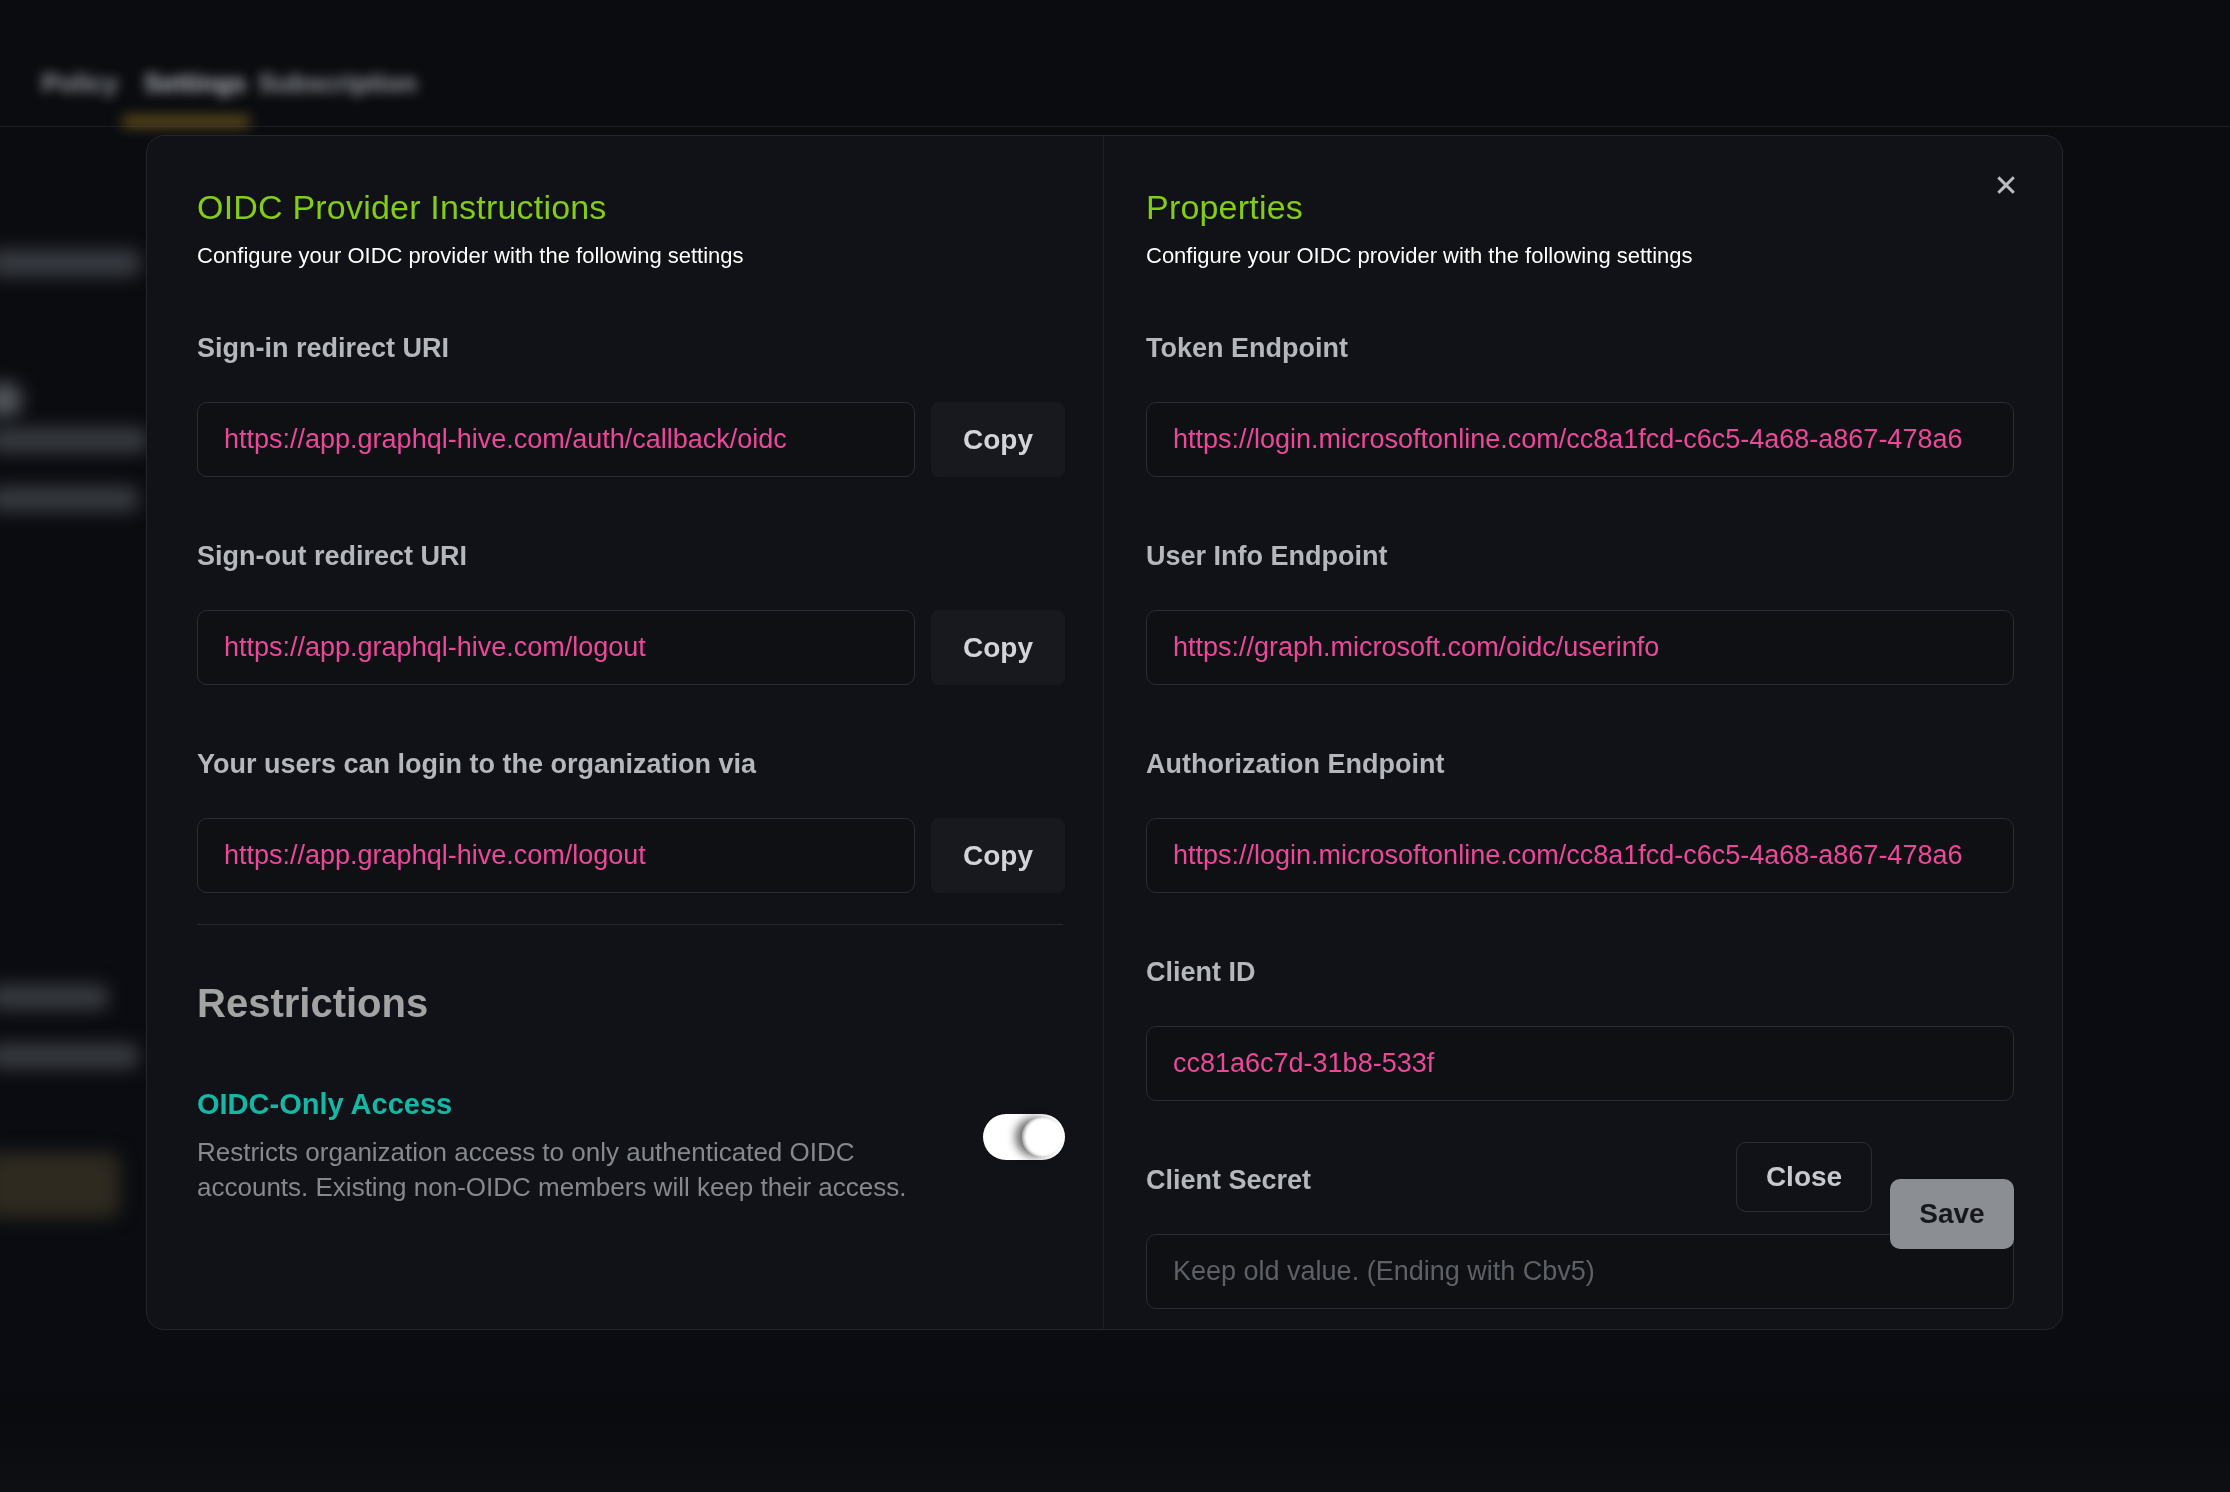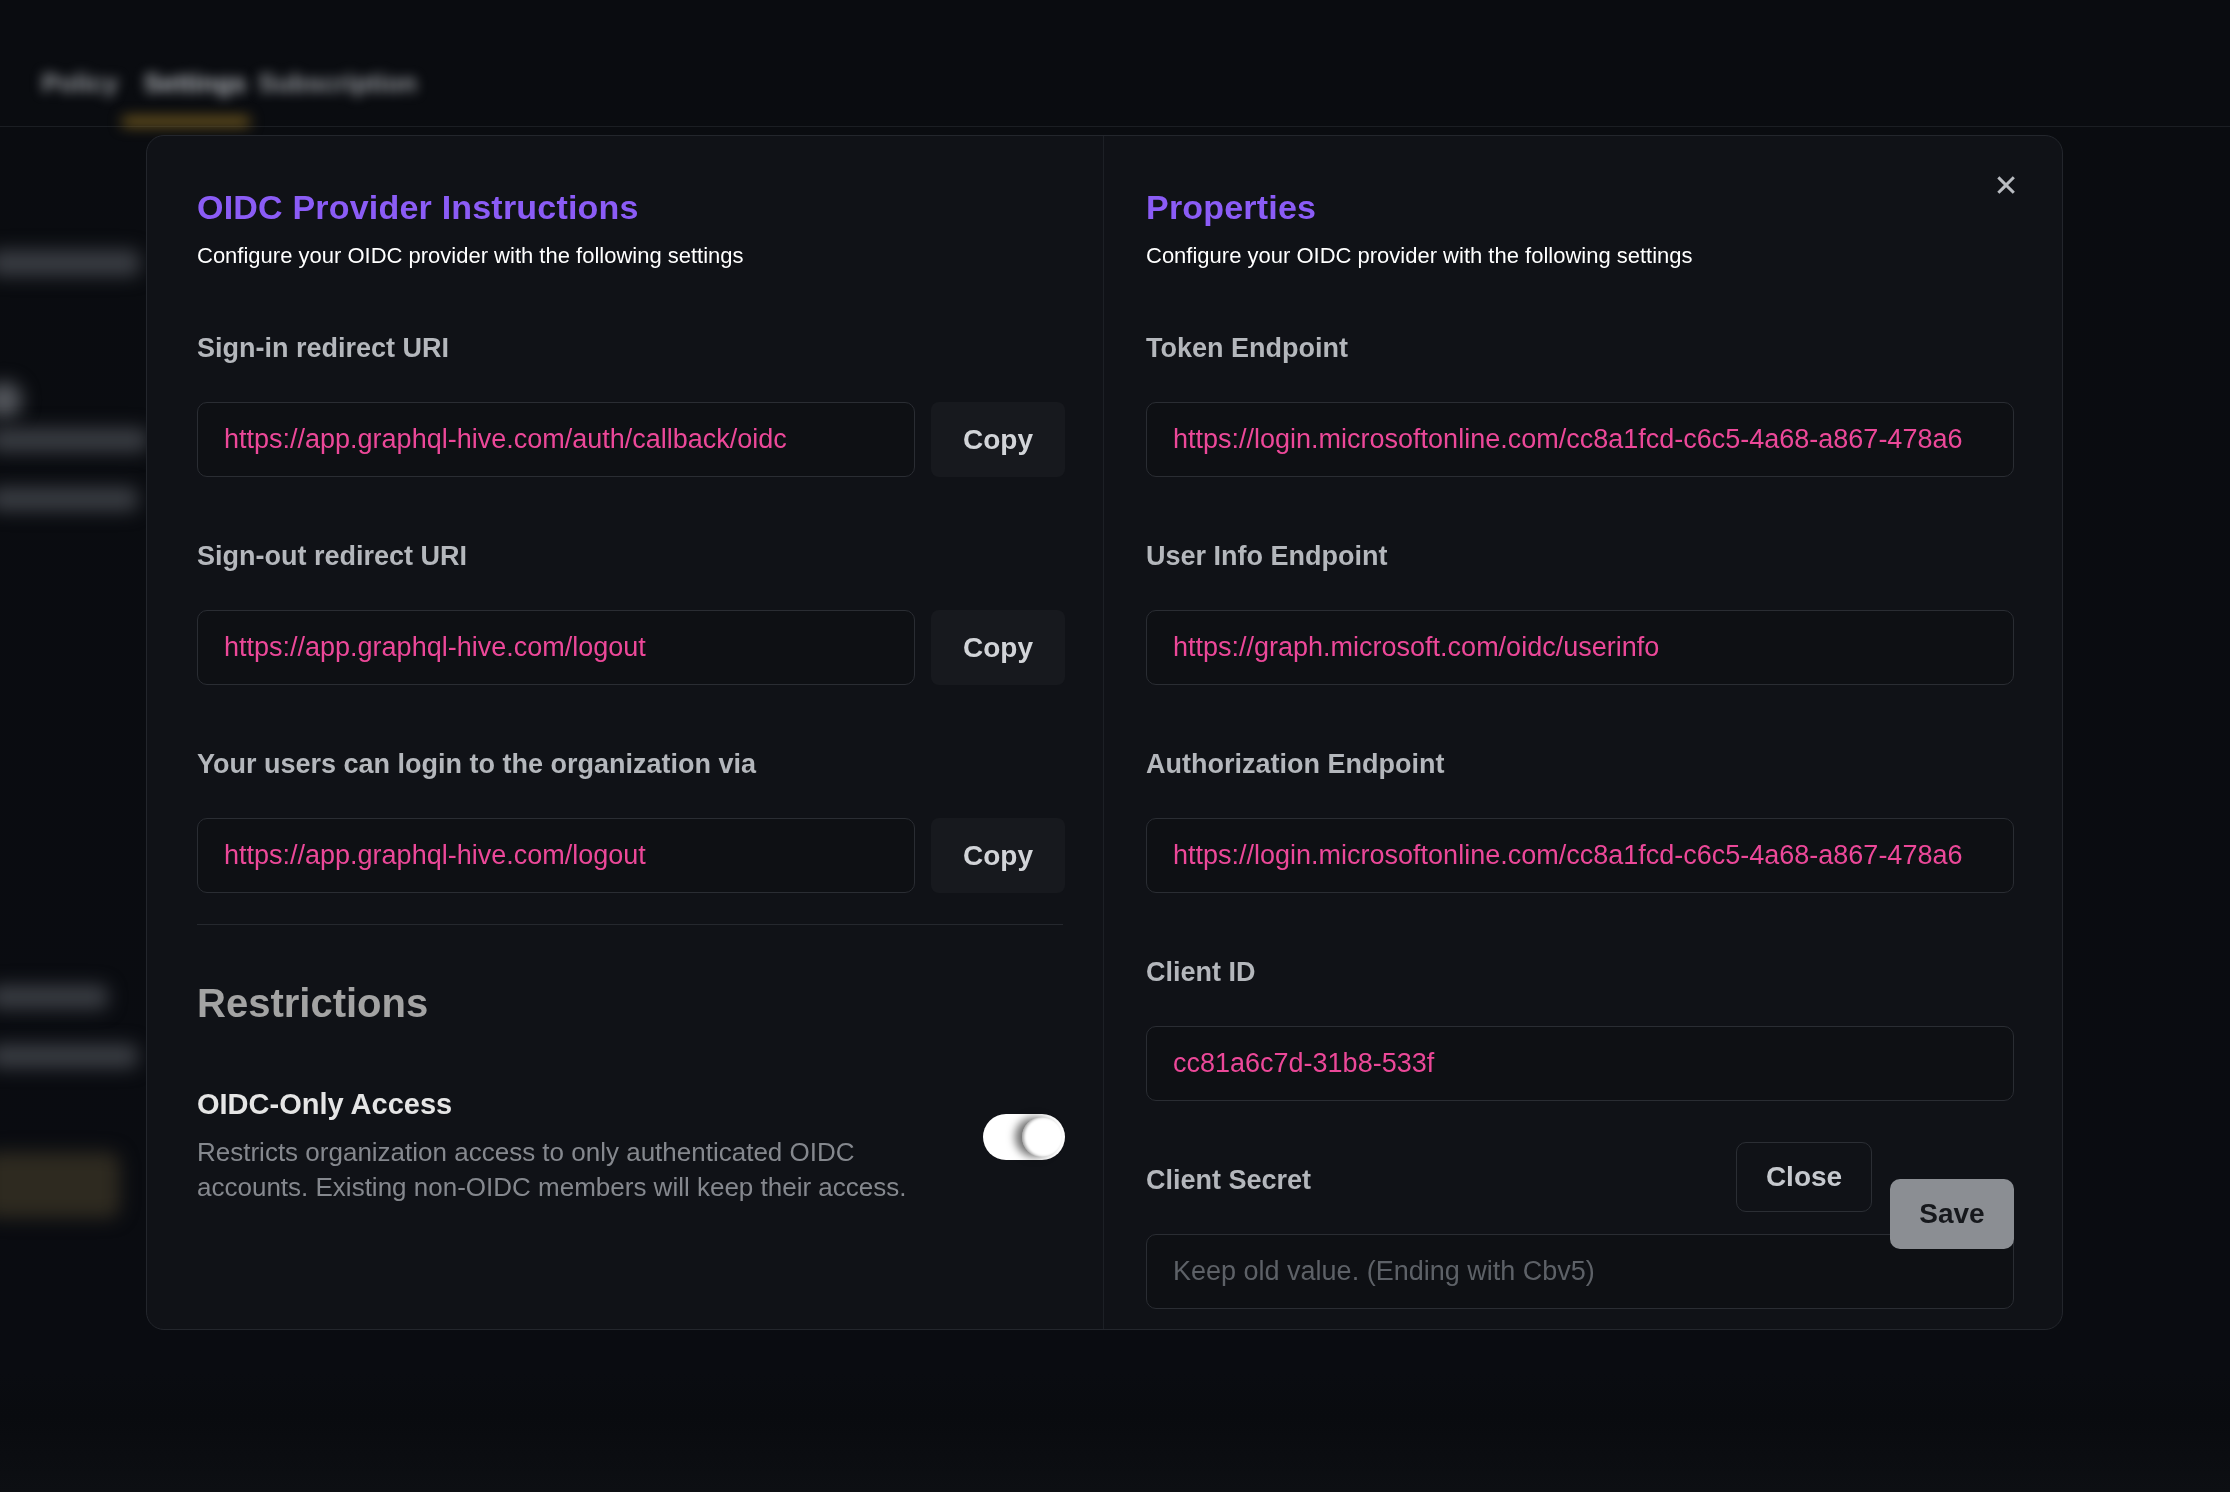--- a/index.html
+++ b/index.html
@@ -42,21 +42,21 @@
   .close-x {
     position: absolute; top: 28px; right: 34px; width: 44px; height: 44px;
     background: transparent; border: none; color: #b9bcc1; font-size: 30px;
     line-height: 44px; text-align: center; cursor: pointer;
     font-family: "Liberation Sans", sans-serif;
   }
   .col { flex: 1 1 0; padding: 52px 38px 0 50px; position: relative; }
   .col.right-col { padding: 52px 48px 0 42px; }
   .vdivider { width: 1px; background: #1d2026; margin: 0; }
 
-  .sec-title { color: #8b5cf6; font-size: 34px; font-weight: 700; letter-spacing: 0.2px; }
+  .sec-title { color: #84cc16; font-size: 34px; font-weight: 400; letter-spacing: 0.2px; }
   .sec-sub { color: #ffffff; font-size: 22px; margin-top: 16px; }
 
   .field-label { color: #b4b7bc; font-size: 27px; font-weight: 600; margin-top: 64px; }
   .field-row { display: flex; gap: 16px; margin-top: 38px; align-items: stretch; }
   .text-input {
     flex: 1 1 auto; height: 75px; background: #0e1014;
     border: 1px solid #2a2d33; border-radius: 10px;
     color: #ec4899; font-size: 27px; padding: 0 26px;
     font-family: "Liberation Sans", "DejaVu Sans", sans-serif;
     white-space: nowrap; overflow: hidden; width: 100%;
@@ -66,21 +66,21 @@
     flex: 0 0 134px; height: 75px; background: #17191e; border: none;
     border-radius: 8px; color: #d2d4d8; font-size: 28px; font-weight: 600;
     cursor: pointer; font-family: "Liberation Sans", sans-serif;
   }
 
   .hdivider { height: 1px; background: #25282e; margin-top: 31px; margin-right: 2px; }
 
   .restrictions-title { color: #a3a3a3; font-size: 40px; font-weight: 700; margin-top: 56px; }
   .toggle-row { display: flex; margin-top: 62px; align-items: flex-start; }
   .toggle-text { flex: 1 1 auto; }
-  .toggle-label { color: #e5e5e5; font-size: 29px; font-weight: 700; }
+  .toggle-label { color: #14b8a6; font-size: 29px; font-weight: 700; }
   .toggle-desc { color: #85888e; font-size: 26px; margin-top: 14px; line-height: 1.35; }
   .toggle {
     flex: 0 0 82px; width: 82px; height: 46px; border-radius: 23px;
     background: #ffffff; position: relative; margin-top: 26px; cursor: pointer;
   }
   .toggle-knob {
     position: absolute; top: 3px; right: 3px; width: 40px; height: 40px;
     border-radius: 50%; background: #ffffff;
     box-shadow: -7px 0 8px rgba(0,0,0,0.55), inset 2px 0 3px rgba(0,0,0,0.35);
   }

